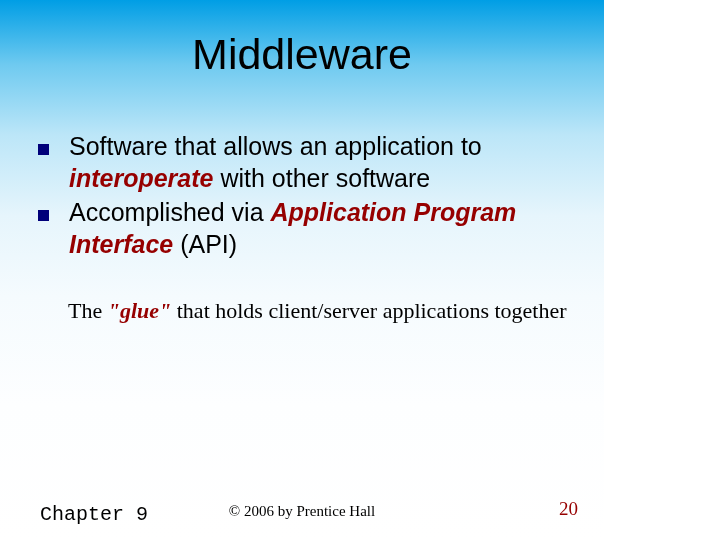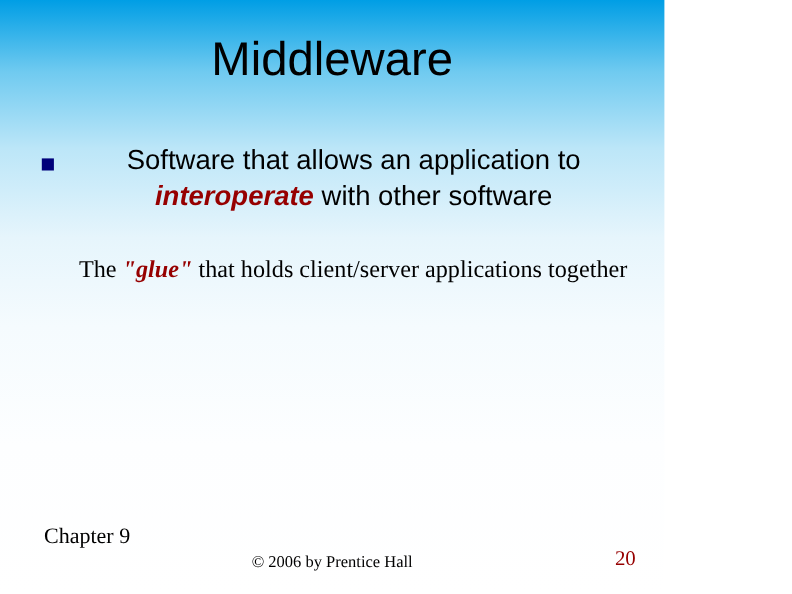--- a/index.html
+++ b/index.html
@@ -18,21 +18,20 @@
     top: 30px;
     font-size: 43px;
     font-family: Verdana, Geneva, sans-serif;
     color: #000;
   }
   .content {
     position: absolute;
     top: 130px;
     left: 38px;
     right: 30px;
-    text-align: center;
   }
   .bullet-row {
     display: flex;
     align-items: flex-start;
     margin-bottom: 2px;
   }
   .bullet {
     width: 11px;
     height: 11px;
     background: #00007a;
@@ -59,22 +58,22 @@
     color: #000;
   }
   .sub-accent {
     color: #960000;
     font-weight: bold;
     font-style: italic;
   }
   .footer-left {
     position: absolute;
     left: 40px;
-    bottom: 40px;
-    font-family: Liberation Serif, serif;
+    bottom: 14px;
+    font-family: Liberation Mono, monospace;
     font-size: 20px;
     color: #000;
   }
   .footer-center {
     position: absolute;
     width: 100%;
     bottom: 20px;
     text-align: center;
     font-family: "Times New Roman", Times, serif;
     font-size: 15px;
@@ -99,20 +98,26 @@
   <div class="content">
 
     <div class="bullet-row">
       <div class="bullet"></div>
       <div class="bullet-text">
         <span>Software that allows an application to </span><span class="accent">interoperate</span><span> with other software</span>
       </div>
     </div>
 
 
+    <div class="bullet-row">
+      <div class="bullet"></div>
+      <div class="bullet-text">
+        <span>Accomplished via </span><span class="accent">Application Program Interface</span><span> (API)</span>
+      </div>
+    </div>
 
     <div class="subline">
       <span>The </span><span class="sub-accent">"glue"</span><span> that holds client/server applications together</span>
     </div>
 
   </div>
 
   <div class="footer-left">Chapter 9</div>
   <div class="footer-center">© 2006 by Prentice Hall</div>
   <div class="footer-right">20</div>

